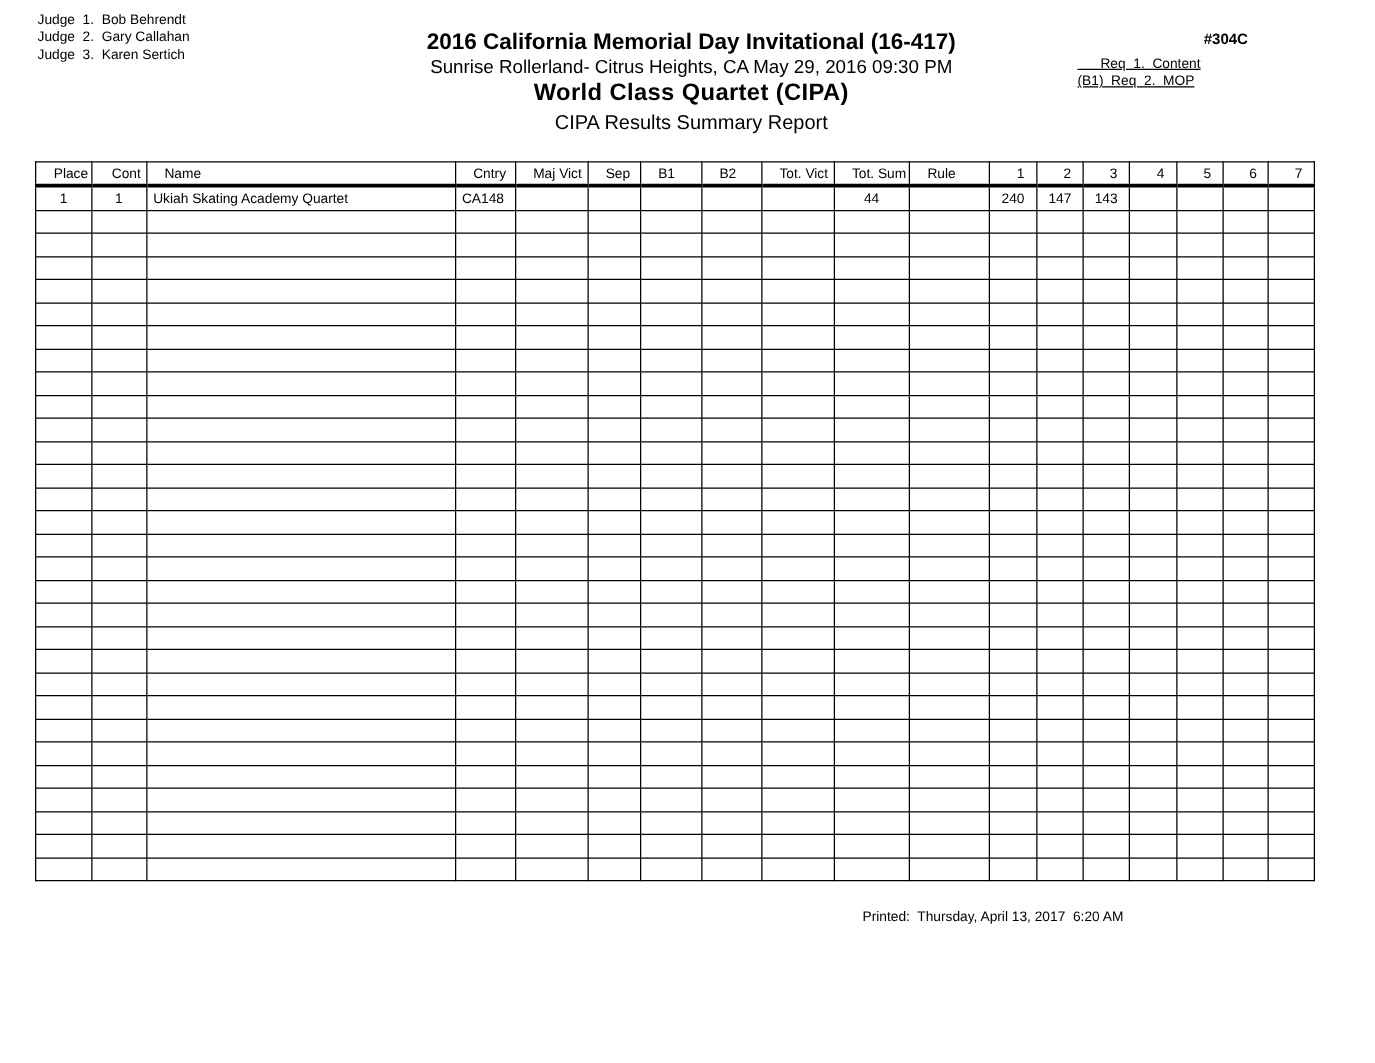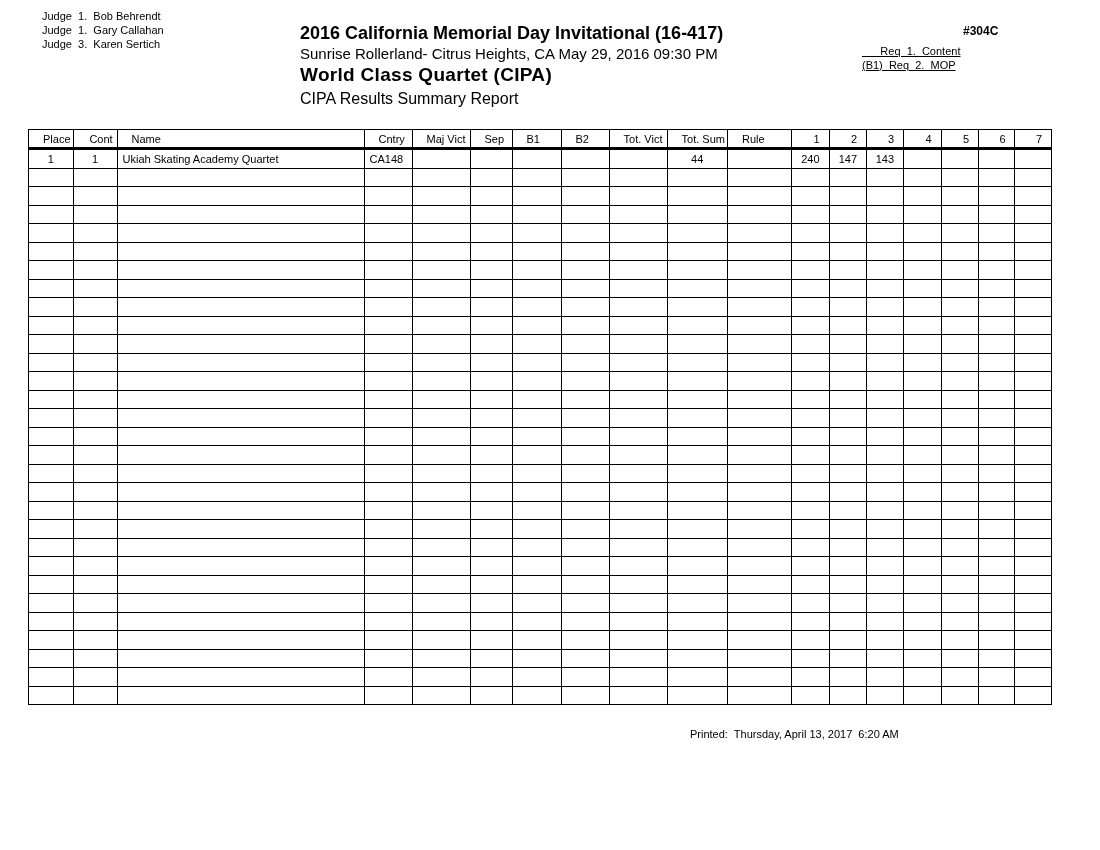--- a/index.html
+++ b/index.html
@@ -1,39 +1,39 @@
 <!DOCTYPE html>
 <html><head>
 <meta charset="utf-8">
 <style>
   html, body { margin: 0; padding: 0; background: #ffffff; }
   body { width: 1100px; height: 850px; position: relative; overflow: hidden; font-family: "Liberation Sans", sans-serif; color: #000; }
-  .judges { position: absolute; left: 30px; top: 9px; font-size: 11px; line-height: 14px; margin-left: 12px; }
+  .judges { position: absolute; left: 30px; top: 9px; font-size: 11px; line-height: 14px; }
   .judges div { white-space: pre; }
-  .title { position: absolute; left: 300px; width: 506px; text-align: left; white-space: nowrap; }
+  .title { position: absolute; left: 300px; width: 506px; text-align: center; white-space: nowrap; }
   .t1 { top: 23px; font-size: 18px; font-weight: bold; }
   .t2 { top: 45px; font-size: 15px; }
   .t3 { top: 64px; font-size: 19px; font-weight: bold; letter-spacing: 0.3px; }
   .t4 { top: 90px; font-size: 16px; }
   .eventno { position: absolute; left: 963px; top: 24px; font-size: 12px; font-weight: bold; }
   .reqs { position: absolute; left: 862px; top: 44px; font-size: 11px; line-height: 14px; }
   .reqs div { white-space: pre; text-decoration: underline; }
   table.grid { position: absolute; left: 28px; top: 129px; border-collapse: collapse; table-layout: fixed; font-size: 11px; }
   table.grid td, table.grid th { border: 1.5px solid #000; padding: 0 2px; height: 17.5px; overflow: hidden; white-space: nowrap; font-weight: normal; }
   table.grid thead th { border-bottom: 3px solid #000; height: 17px; text-align: left; padding-left: 14px; }
   table.grid th.c, table.grid td.c { text-align: center; }
   table.grid td.l { text-align: left; padding-left: 5px; }
   .printed { position: absolute; left: 690px; top: 728px; font-size: 11px; white-space: pre; }
 </style>
 </head>
 <body>
 
 <div class="judges">
   <div>Judge  1.  Bob Behrendt</div>
-  <div>Judge  1.  Gary Callahan</div>
+  <div>Judge  2.  Gary Callahan</div>
   <div>Judge  3.  Karen Sertich</div>
 </div>
 
 <div class="title t1">2016 California Memorial Day Invitational (16-417)</div>
 <div class="title t2">Sunrise Rollerland- Citrus Heights, CA  May 29, 2016  09:30 PM</div>
 <div class="title t3">World Class Quartet (CIPA)</div>
 <div class="title t4">CIPA Results Summary Report</div>
 
 <div class="eventno">#304C</div>
 <div class="reqs">

